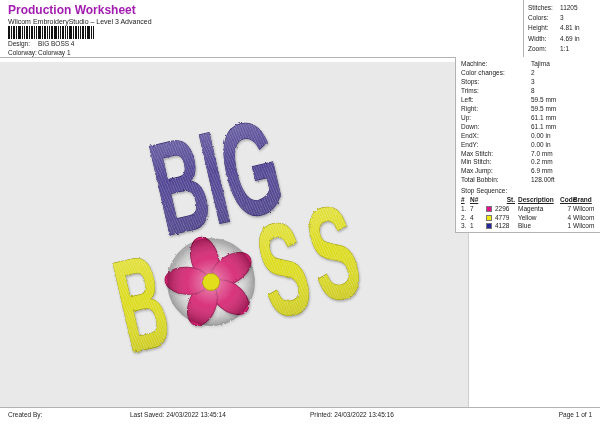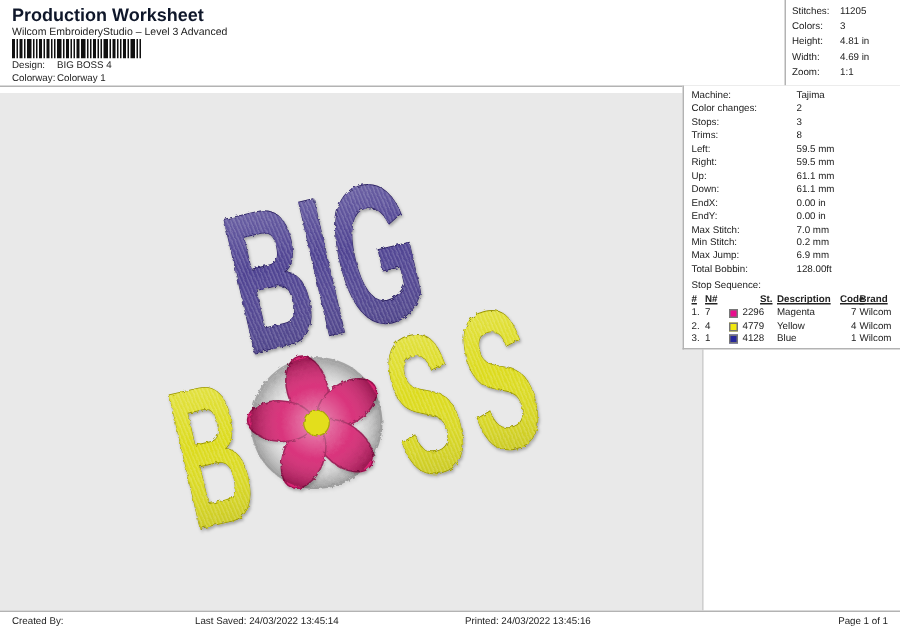--- a/index.html
+++ b/index.html
@@ -2,21 +2,21 @@
 <html><head>
 <meta charset="utf-8">
 <style>
   html,body{margin:0;padding:0;}
   .page{position:relative;width:600px;height:424px;background:#ffffff;overflow:hidden;
         font-family:"Liberation Sans","DejaVu Sans",sans-serif;color:#111;}
 
   
   .header{position:absolute;left:0;top:0;right:0;height:57px;background:#fff;
           border-bottom:1px solid #b3b3b3;}
-  .title{position:absolute;left:8px;top:3px;font-size:12px;font-weight:bold;color:#0f172a;}
+  .title{position:absolute;left:8px;top:3px;font-size:12px;font-weight:bold;color:#a21caf;}
   .subtitle{position:absolute;left:8px;top:18px;font-size:7px;color:#222;}
   .barcode{position:absolute;left:8px;top:26px;}
   .meta-row{position:absolute;left:8px;font-size:6.5px;color:#222;white-space:nowrap;}
   .meta-row .lbl{display:inline-block;width:30px;}
   .design-row{top:40px;}
   .colorway-row{top:48.5px;}
 
   
   .summary{position:absolute;left:523px;top:0;width:77px;height:57px;
            border-left:1px solid #b3b3b3;padding:3px 0 0 4px;box-sizing:border-box;}

